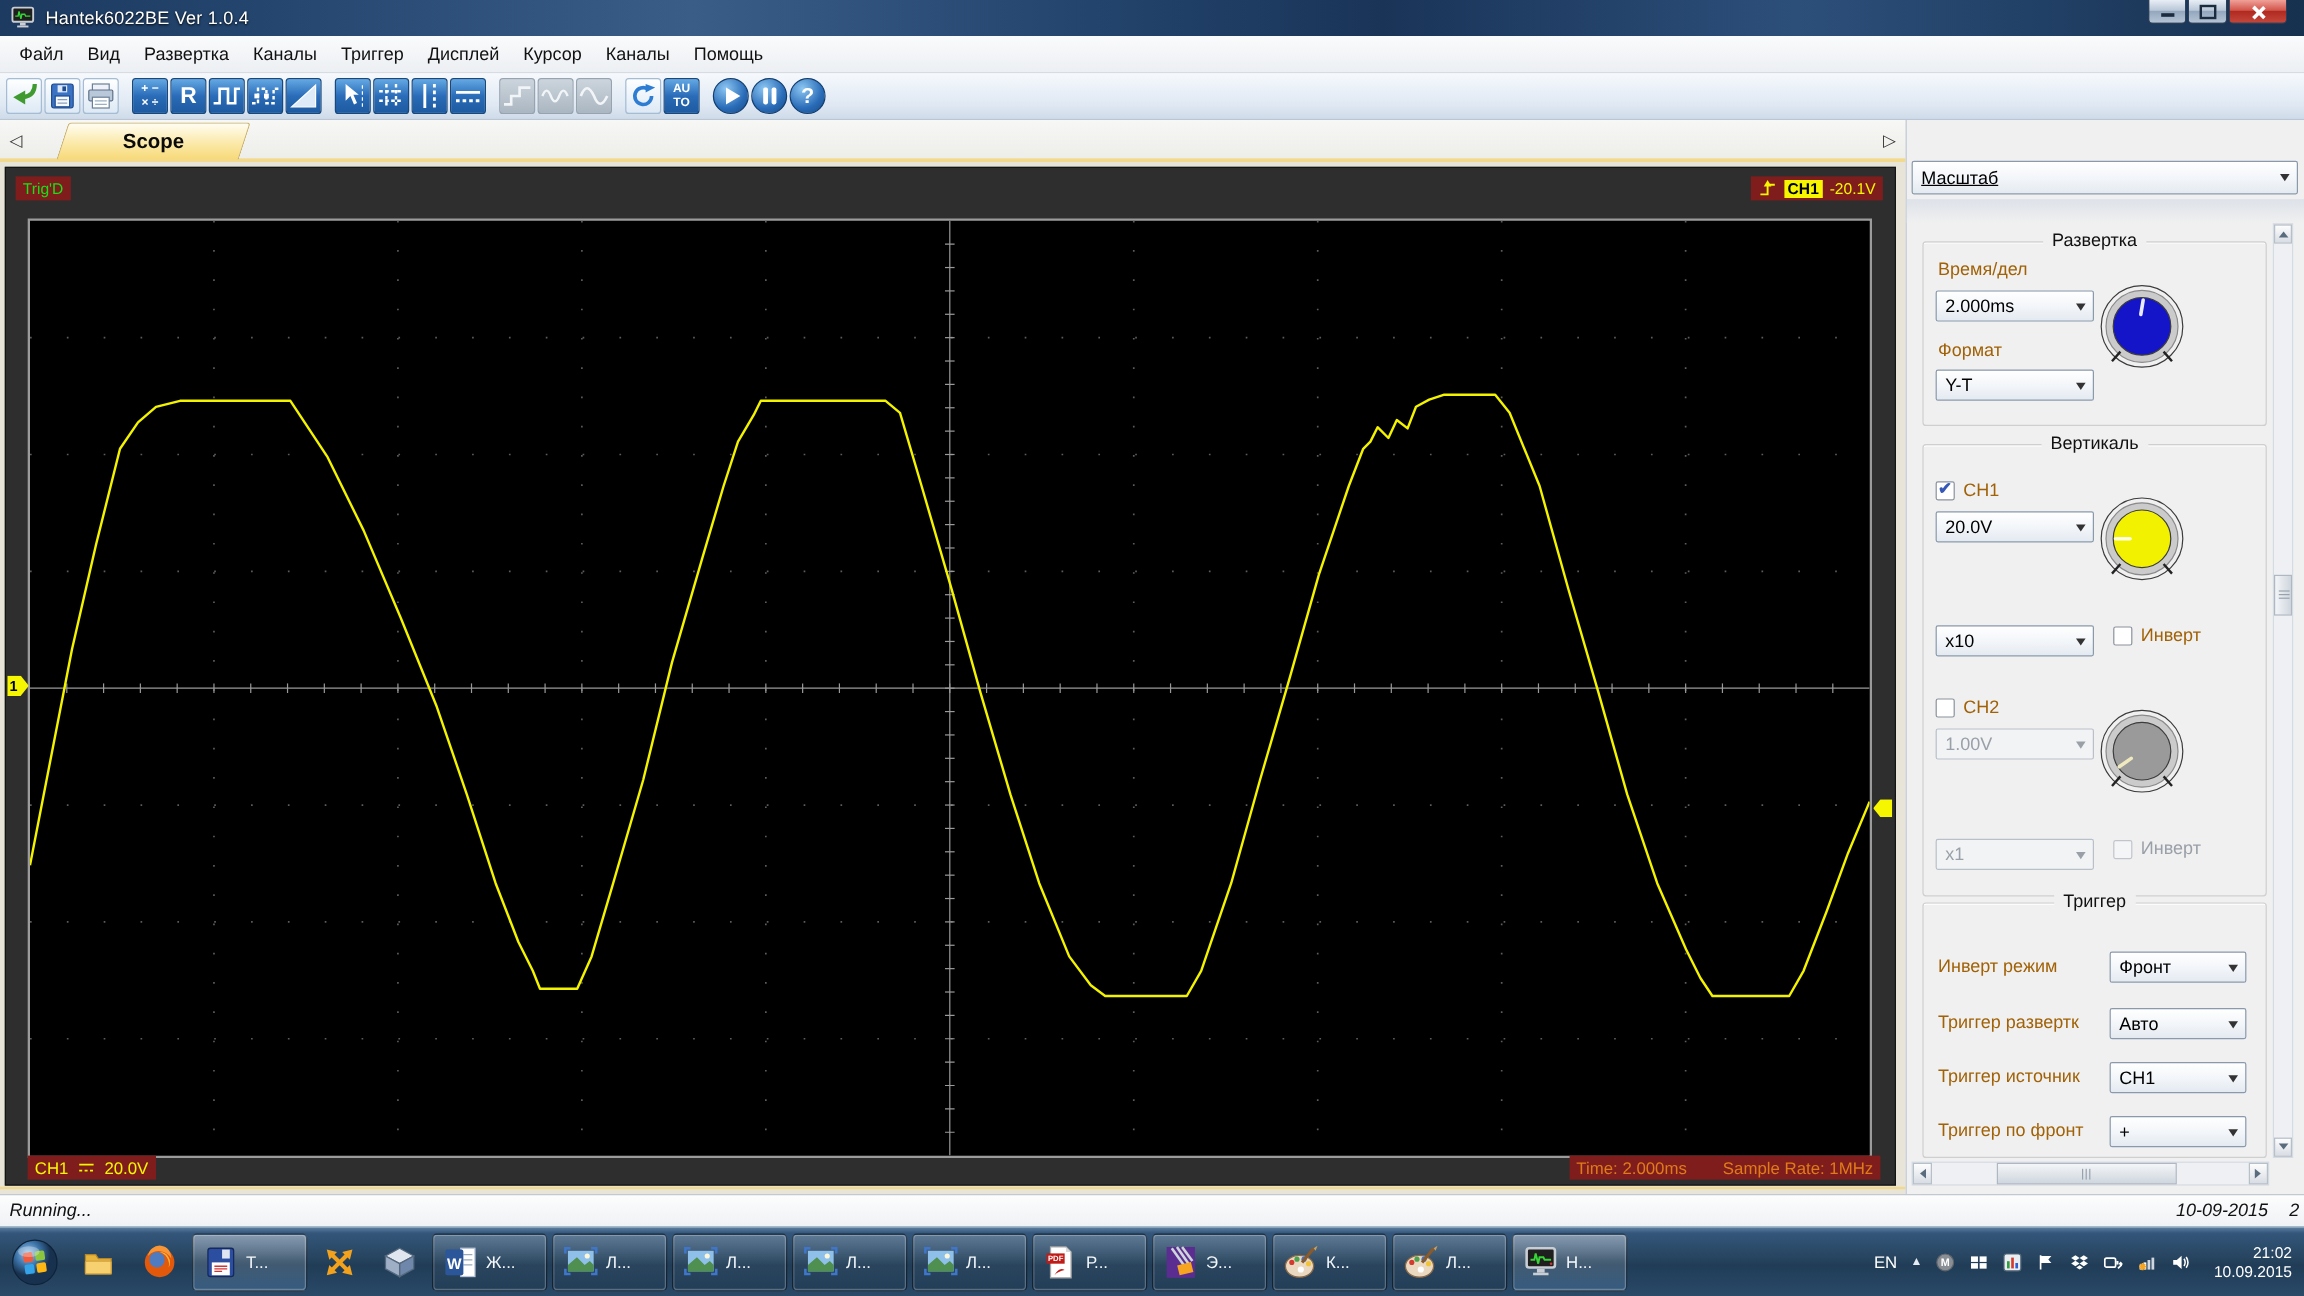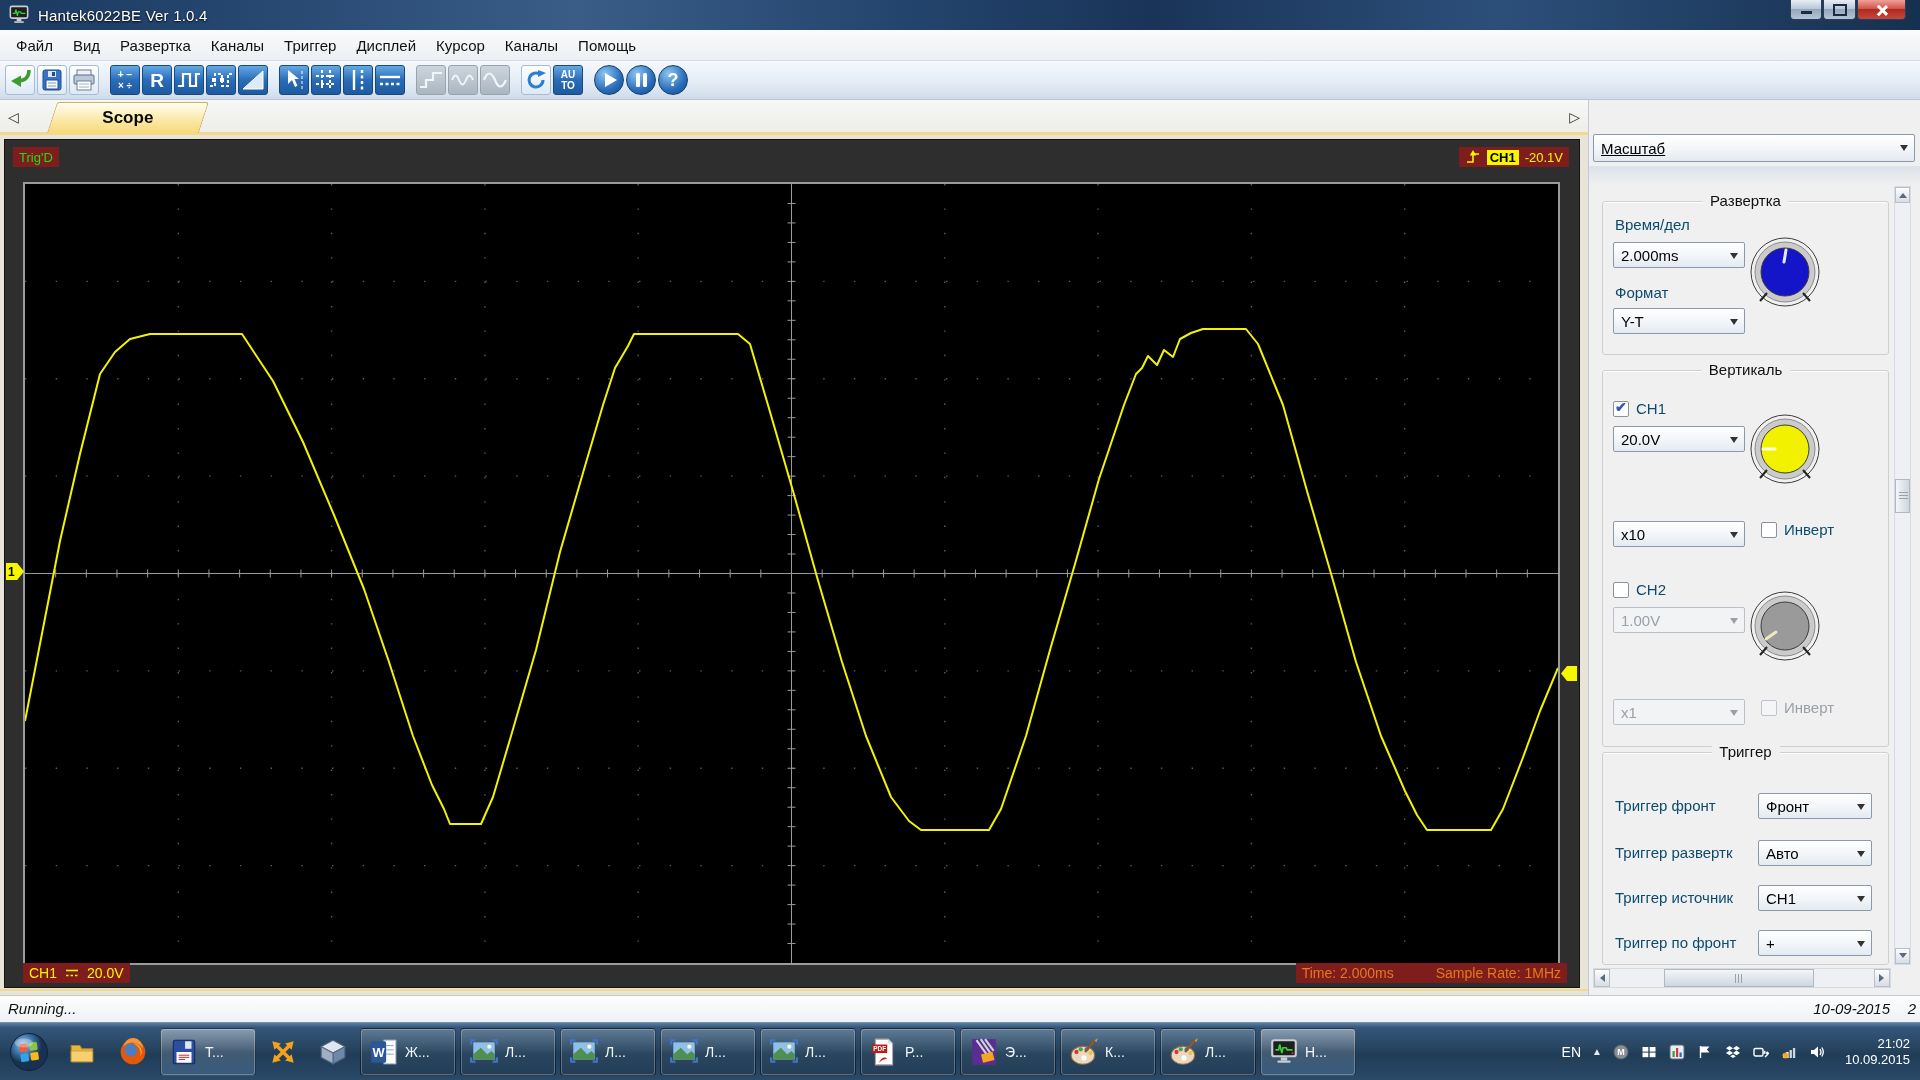--- a/index.html
+++ b/index.html
@@ -52,21 +52,21 @@
   
   .content{position:absolute;left:0;top:135px;width:1588px;height:860px;background:#e8e5d8;}
   .content .ybottom{position:absolute;left:0;bottom:4px;width:100%;height:2px;background:#f3d98c;}
   .scope{position:absolute;left:4px;top:4px;width:1576px;height:849px;background:#2e2e2e;border:1px solid #141414;box-sizing:border-box;}
   .plot{position:absolute;left:18px;top:42px;width:1533px;height:779px;border:2px solid #9b9b9b;background:#000;}
   .chip{position:absolute;background:#7f1d1d;display:flex;align-items:center;padding:1px 6px;height:18px;}
   .trig{left:8px;top:7px;color:#18e018;font-size:13px;}
   .topright{right:10px;top:7px;color:#f6f600;font-size:13px;gap:6px;}
   .topright .chbadge{background:#f6f600;color:#000;padding:0 3px;font-weight:bold;}
   .botleft{left:18px;bottom:4px;color:#f6f600;font-size:14px;gap:7px;}
-  .botright{right:12px;bottom:4px;color:#e07b1a;font-size:14px;gap:42px;}
+  .botright{right:12px;bottom:4px;color:#e07b1a;font-size:14px;gap:30px;}
   .mark1{position:absolute;left:1px;top:423px;width:18px;height:17px;background:#f6f600;
     clip-path:polygon(0 0,62% 0,100% 50%,62% 100%,0 100%);color:#000;font-weight:bold;font-size:12px;
     display:flex;align-items:center;padding-left:2px;box-sizing:border-box;}
   .markT{position:absolute;left:1556px;top:526px;width:16px;height:15px;background:#f6f600;
     clip-path:polygon(100% 0,38% 0,0 50%,38% 100%,100% 100%);}
   
   .panel{position:absolute;left:1588px;top:100px;width:332px;height:895px;background:#f0f0f0;border-left:1px solid #c2cad4;box-sizing:border-box;}
   .phead{position:absolute;left:0;top:0;width:100%;height:31px;background:linear-gradient(#fbfcfd,#e6ebf1);
     border-bottom:1px solid #d4d9e0;font-size:15px;color:#333;display:flex;align-items:center;padding:0 8px;box-sizing:border-box;}
   .phead .sp{flex:1}
@@ -75,21 +75,21 @@
     background:linear-gradient(#ffffff,#f2f5f9 55%,#e4eaf1);display:flex;align-items:center;
     font-size:15px;color:#000;padding:0 22px 0 7px;box-sizing:border-box;}
   .combo .ca{position:absolute;right:6px;top:10px;width:0;height:0;border:4px solid transparent;border-top:6px solid #333;}
   .combo.dis{color:#9aa0a8;border-color:#b9c0c9;background:#f2f3f5;}
   .combo.dis .ca{border-top-color:#9aa0a8;}
   .mode{left:4px;top:34px;width:322px;height:28px;text-decoration:underline;}
   .psep{position:absolute;left:0;top:66px;width:100%;height:20px;background:linear-gradient(#dde2e9,#f0f0f0);}
   .scrollarea{position:absolute;left:0;top:86px;width:305px;height:779px;}
   .group{position:absolute;left:13px;width:285px;border:1px solid #cfcfcf;border-radius:3px;box-shadow:0 1px 0 #fff inset;}
   .gtitle{position:absolute;top:-10px;left:50%;transform:translateX(-50%);background:#f0f0f0;padding:0 8px;font-size:15px;color:#111;white-space:nowrap;}
-  .plabel{position:absolute;font-size:15px;color:#0c4a6e;white-space:nowrap;}
+  .plabel{position:absolute;font-size:15px;color:#a16207;white-space:nowrap;}
   .cb{position:absolute;width:16px;height:16px;background:#fff;border:1px solid #8a929c;border-radius:2px;box-sizing:border-box;}
   .cb b{position:absolute;left:1px;top:-3px;color:#3558b8;font-size:14px;}
   .cb.dis{border-color:#c0c5cb;background:#f4f5f6;}
   .knob{position:absolute;}
   
   .vscroll{position:absolute;left:305px;top:86px;width:17px;height:779px;background:#eef0f3;border:1px solid #d5dbe2;box-sizing:border-box;}
   .sbtn{position:absolute;left:0;width:15px;height:16px;background:linear-gradient(#fdfdfd,#d8dde4);border:1px solid #b7bfc9;box-sizing:border-box;display:flex;align-items:center;justify-content:center;}
   .tri-up{width:0;height:0;border:4px solid transparent;border-bottom:5px solid #5a6b7d;margin-top:-3px;}
   .tri-dn{width:0;height:0;border:4px solid transparent;border-top:5px solid #5a6b7d;margin-top:3px;}
   .tri-l{width:0;height:0;border:4px solid transparent;border-right:5px solid #5a6b7d;margin-left:-3px;}
@@ -508,21 +508,21 @@
         <div class="combo dis" style="left:10px;top:328px;width:132px;">
             <span>x1</span>
             <i class="ca"></i>
           </div>
         <span class="cb dis" style="left:158px;top:329px;"></span>
         <span class="plabel" style="left:181px;top:328px;color:#9aa0a8;">Инверт</span>
       </div>
 
       <div class="group" style="top:566px;height:211px;">
         <span class="gtitle">Триггер</span>
-        <span class="plabel" style="left:12px;top:44px;">Триггер фронт</span>
+        <span class="plabel" style="left:12px;top:44px;">Инверт режим</span>
         <div class="combo" style="left:155px;top:40px;width:114px;">
             <span>Фронт</span>
             <i class="ca"></i>
           </div>
         <span class="plabel" style="left:12px;top:91px;">Триггер развертк</span>
         <div class="combo" style="left:155px;top:87px;width:114px;">
             <span>Авто</span>
             <i class="ca"></i>
           </div>
         <span class="plabel" style="left:12px;top:136px;">Триггер источник</span>

